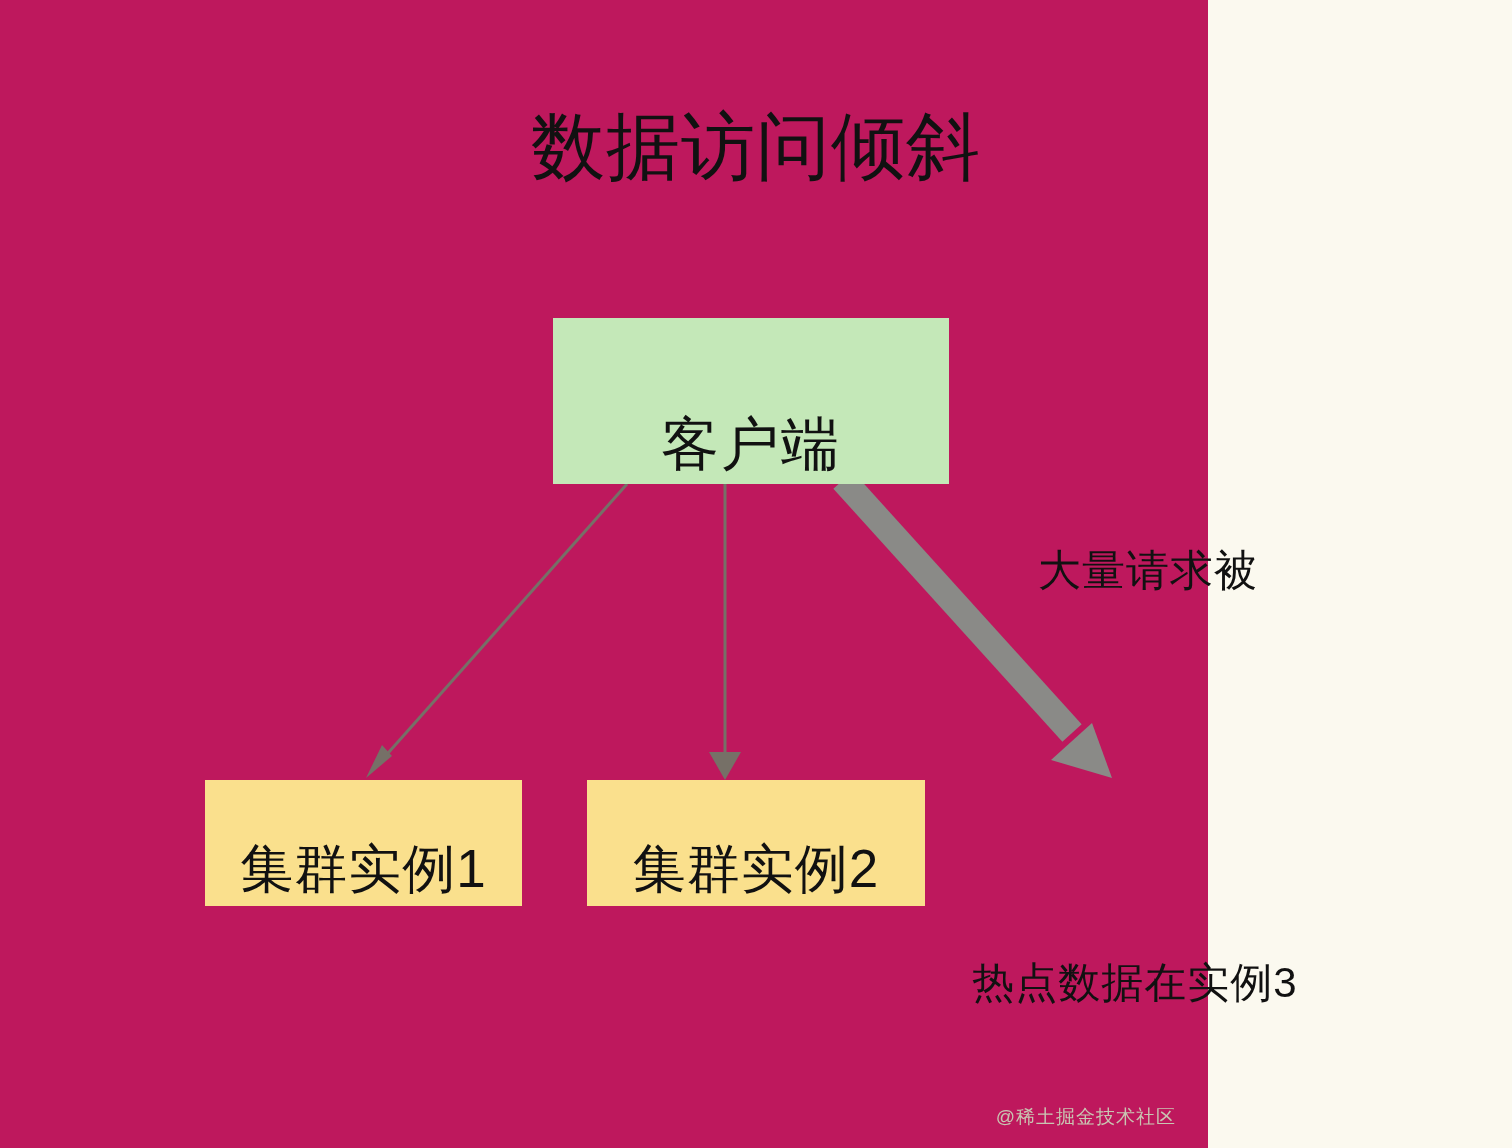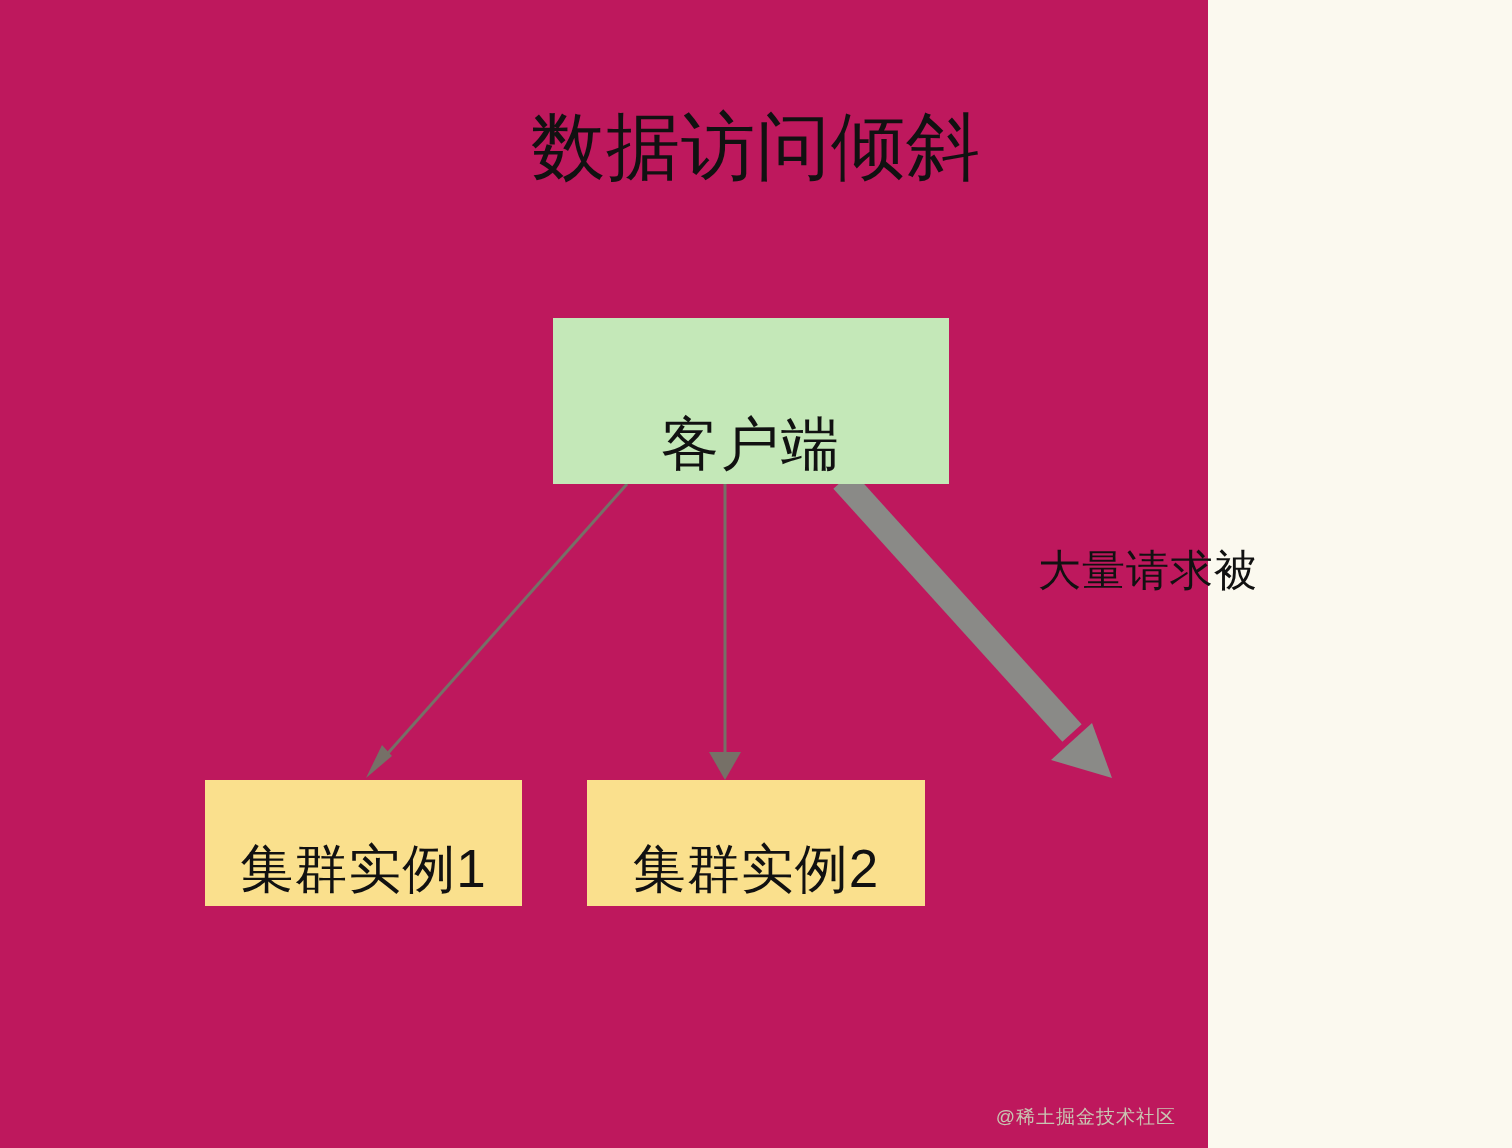--- a/index.html
+++ b/index.html
@@ -156,16 +156,17 @@
 
   <div class="node node-instance node-instance-2">
     <span>集群实例2</span>
   </div>
 
 
   <div class="annotation annotation-heavy">
     <div>大量请求被</div>
   </div>
 
+  <div class="annotation annotation-hotspot">热点数据在实例3</div>
 
   <div class="watermark">@稀土掘金技术社区</div>
 
 </div>
 
 </body></html>

